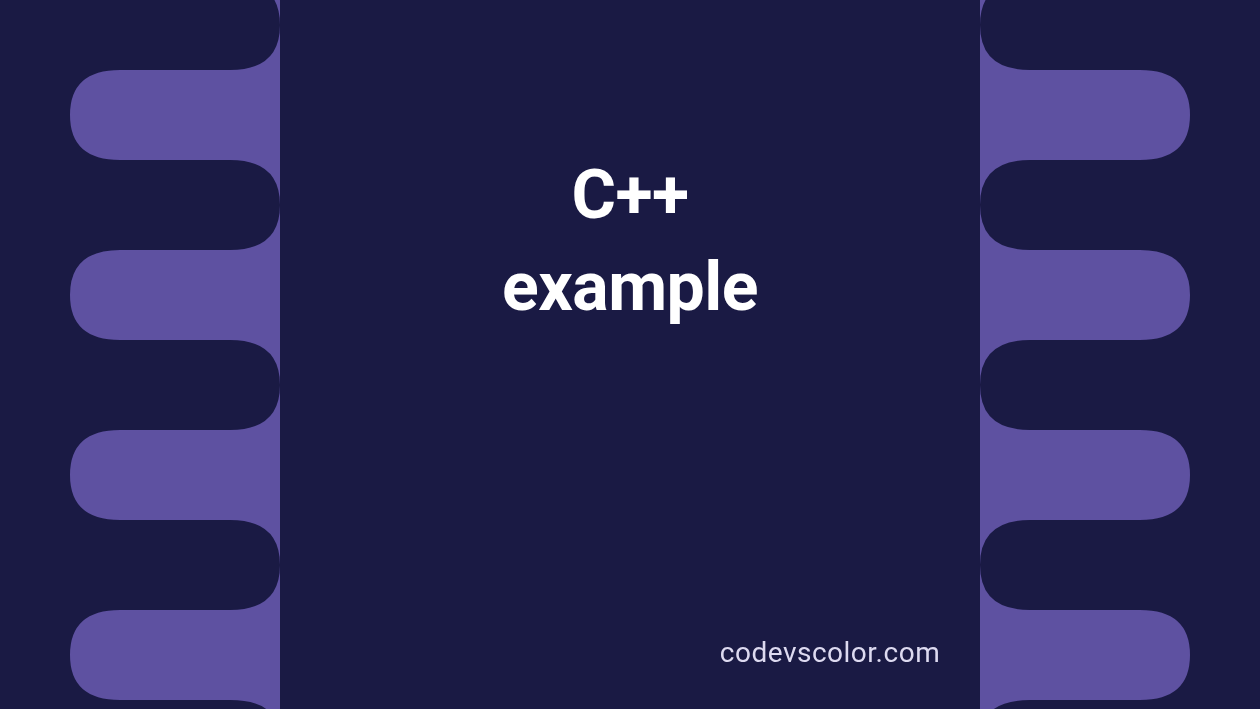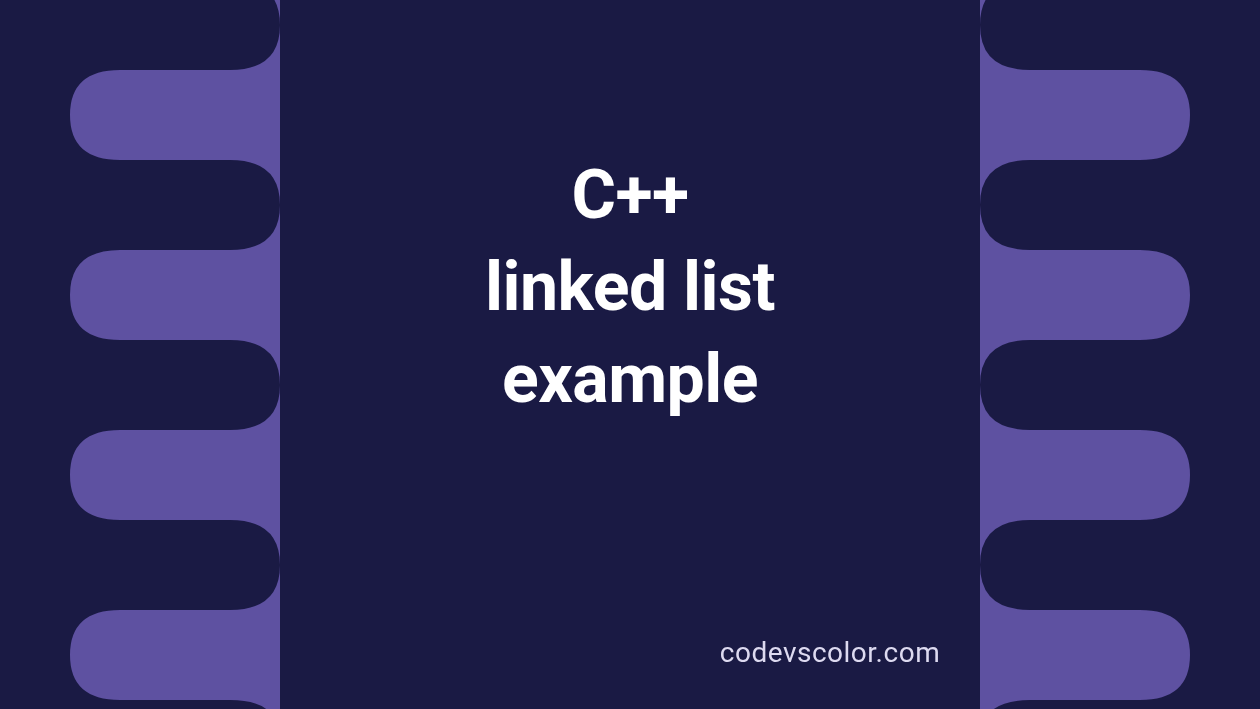--- a/index.html
+++ b/index.html
@@ -128,19 +128,18 @@
       L 90 720
       Q 40 720 40 760
       L 0 760
       L 0 0
       Z
     " fill="#1a1a44"></path>
   </svg>
 
   <div class="title">
     <div>C++</div>
-    <div>linked list</div>
     <div>example</div>
   </div>
 
   <div class="watermark">codevscolor.com</div>
 
 </div>
 
 </body></html>

